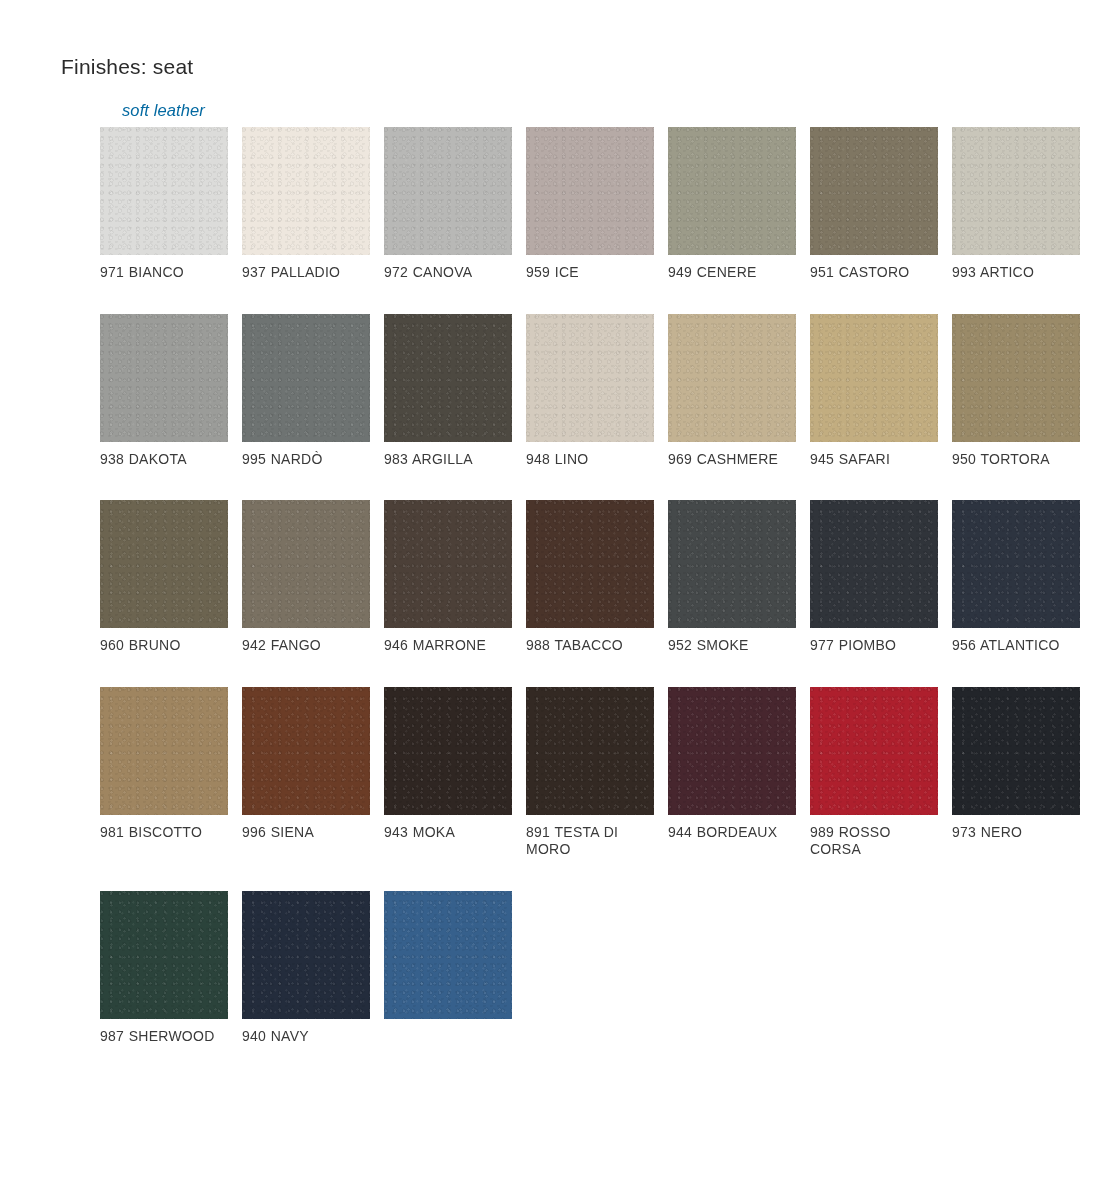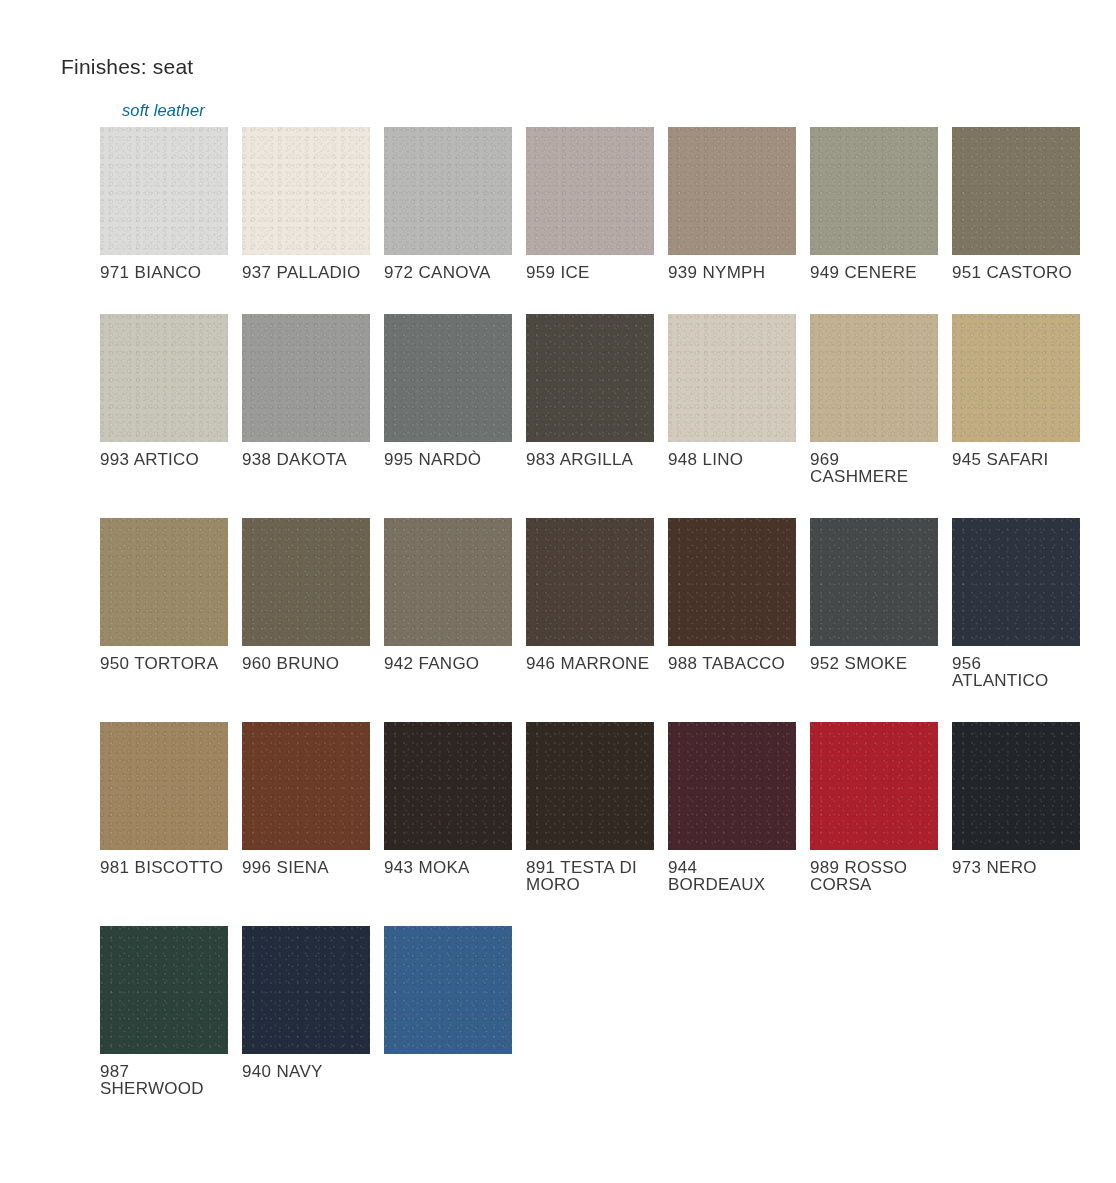--- a/index.html
+++ b/index.html
@@ -74,21 +74,21 @@
       radial-gradient(circle at 45% 12%, rgba(0,0,0,0.05) 0 1.4px, transparent 1.6px),
       radial-gradient(circle at 85% 40%, rgba(255,255,255,0.07) 0 1.0px, transparent 1.3px);
     background-size: 9px 9px, 13px 13px, 7px 7px, 11px 11px;
     background-position: 0 0, 3px 5px, 6px 2px, 2px 7px;
     opacity: 0.85;
     pointer-events: none;
   }
 
   .swatch-label {
     margin-top: 9px;
-    font-size: 17px;
+    font-size: 14px;
     line-height: 17.5px;
     letter-spacing: 0.25px;
     color: #3a3a3a;
     text-transform: uppercase;
     font-weight: 400;
     word-spacing: 0.5px;
   }
 </style>
 </head>
 <body>
@@ -108,24 +108,20 @@
     </div>
     <div class="swatch-cell">
       <div class="swatch-chip" style="background-color: rgb(184, 184, 182);"></div>
       <div class="swatch-label">972 CANOVA</div>
     </div>
     <div class="swatch-cell">
       <div class="swatch-chip" style="background-color: rgb(182, 170, 166);"></div>
       <div class="swatch-label">959 ICE</div>
     </div>
     <div class="swatch-cell">
-      <div class="swatch-chip" style="background-color: rgb(162, 144, 127);"></div>
-      <div class="swatch-label">939 NYMPH</div>
-    </div>
-    <div class="swatch-cell">
       <div class="swatch-chip" style="background-color: rgb(156, 155, 137);"></div>
       <div class="swatch-label">949 CENERE</div>
     </div>
     <div class="swatch-cell">
       <div class="swatch-chip" style="background-color: rgb(127, 118, 98);"></div>
       <div class="swatch-label">951 CASTORO</div>
     </div>
     <div class="swatch-cell">
       <div class="swatch-chip" style="background-color: rgb(201, 198, 186);"></div>
       <div class="swatch-label">993 ARTICO</div>
@@ -172,20 +168,24 @@
     </div>
     <div class="swatch-cell">
       <div class="swatch-chip" style="background-color: rgb(74, 52, 42);"></div>
       <div class="swatch-label">988 TABACCO</div>
     </div>
     <div class="swatch-cell">
       <div class="swatch-chip" style="background-color: rgb(69, 73, 74);"></div>
       <div class="swatch-label">952 SMOKE</div>
     </div>
     <div class="swatch-cell">
+      <div class="swatch-chip" style="background-color: rgb(48, 52, 58);"></div>
+      <div class="swatch-label">977 PIOMBO</div>
+    </div>
+    <div class="swatch-cell">
       <div class="swatch-chip" style="background-color: rgb(45, 52, 64);"></div>
       <div class="swatch-label">956 ATLANTICO</div>
     </div>
     <div class="swatch-cell">
       <div class="swatch-chip" style="background-color: rgb(159, 133, 96);"></div>
       <div class="swatch-label">981 BISCOTTO</div>
     </div>
     <div class="swatch-cell">
       <div class="swatch-chip" style="background-color: rgb(107, 60, 38);"></div>
       <div class="swatch-label">996 SIENA</div>

